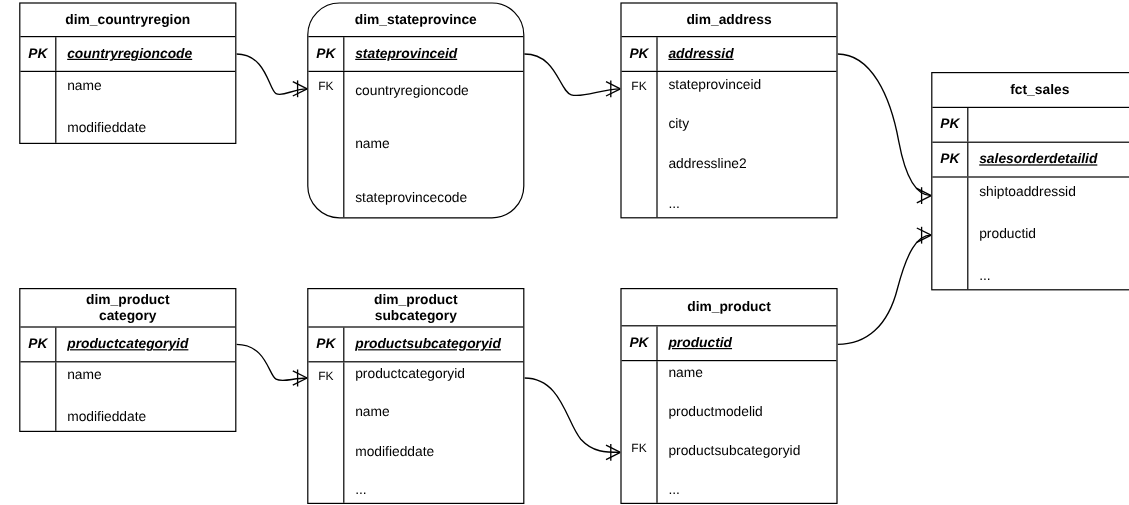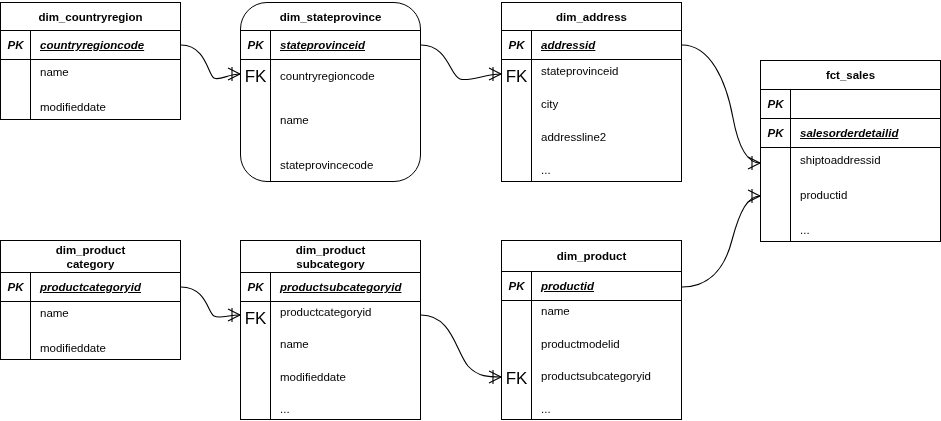--- a/index.html
+++ b/index.html
@@ -1,21 +1,21 @@
 <!DOCTYPE html>
 <html><head>
 <meta charset="utf-8">
 <style>
   html,body{margin:0;padding:0;background:#ffffff;}
   body{
     width:941px;height:421px;position:relative;overflow:hidden;
     font-family:"Liberation Sans","DejaVu Sans",sans-serif;
     color:#000000;
   }
-  #canvas{position:absolute;left:0;top:0;width:760px;height:421px;}
+  #canvas{position:absolute;left:16px;top:0;width:760px;height:421px;}
   svg.links{position:absolute;left:0;top:0;width:941px;height:421px;pointer-events:none;}
 
   .entity{
     position:absolute;
     box-sizing:border-box;
     border:1px solid #000000;
     background:#ffffff;
     display:flex;
     flex-direction:column;
   }
@@ -61,21 +61,21 @@
     box-sizing:border-box;
     display:flex;
     flex:1 1 auto;
     min-height:0;
   }
   .body-key{
     box-sizing:border-box;
     width:30px;flex:none;
     border-right:1px solid #000000;
     position:relative;
-    font-size:17px;
+    font-size:10px;
   }
   .body-key span{
     position:absolute;left:0;right:0;text-align:center;
   }
   .body-attrs{
     box-sizing:border-box;
     flex:1 1 auto;
     display:flex;flex-direction:column;gap:12px;
   }
   .attr{

